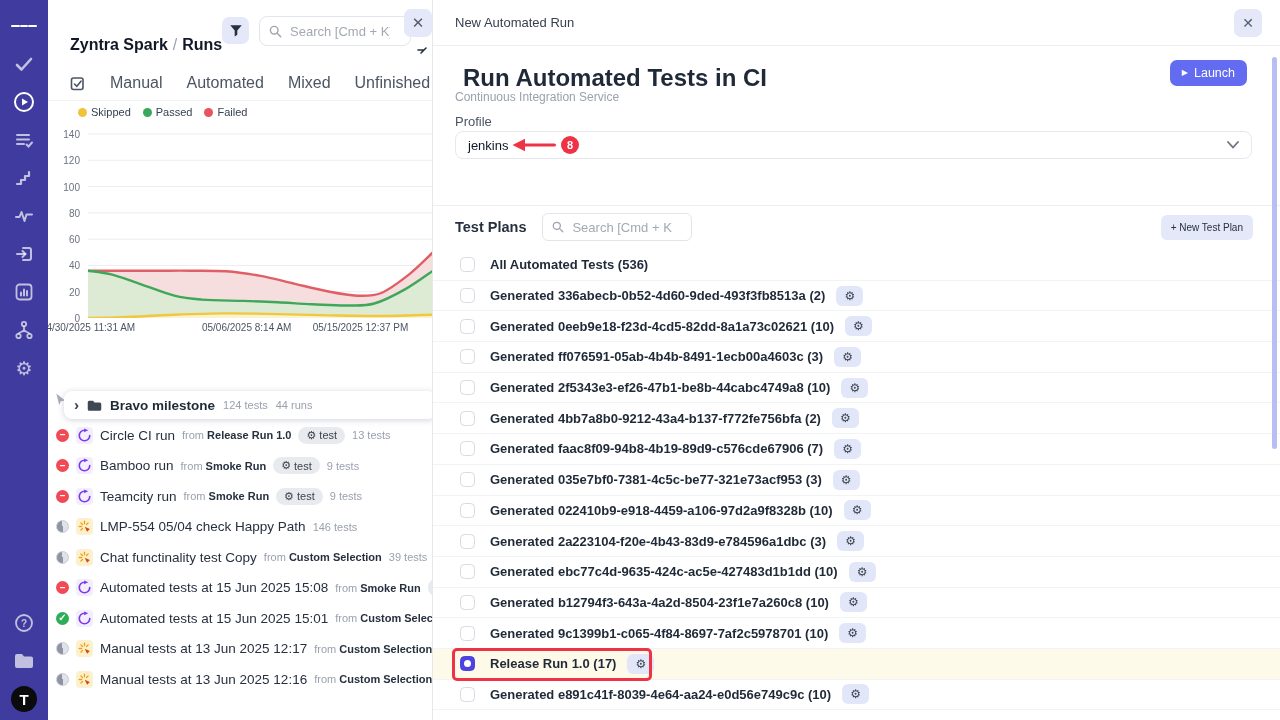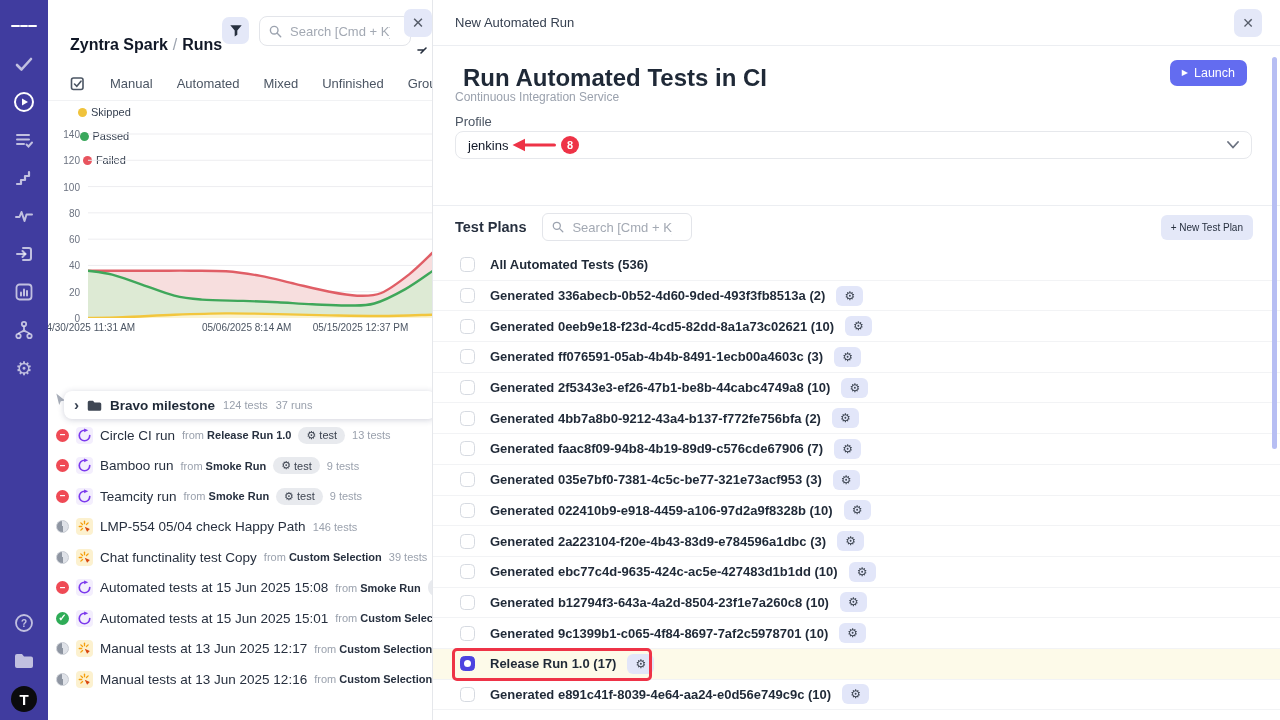--- a/index.html
+++ b/index.html
@@ -32,26 +32,26 @@
               border-radius:8px;color:#a3a9b3;font-size:13px;}
   .lp-search{left:211px;top:16px;width:150px;height:28px;}
   .search-box svg{margin:0 6px 0 9px;flex:0 0 auto;}
   .search-box input{border:none;outline:none;background:transparent;font-size:13px;color:#374151;width:100px;
                     font-family:"Liberation Sans",sans-serif;}
   .search-box input::placeholder{color:#a3a9b3;}
   .lp-close{right:0px;top:9px;width:28px;height:28px;font-size:15px;color:#555c69;}
   .lp-handle{position:absolute;right:3px;top:41px;}
 
   .lp-tabs{position:absolute;left:22px;top:70px;height:26px;display:flex;align-items:center;gap:24px;
-           font-size:13px;color:#4b5563;white-space:nowrap;}
+           font-size:16px;color:#4b5563;white-space:nowrap;}
   .lp-tabs .tab{cursor:pointer;}
   .tabs-divider{position:absolute;left:0;top:100px;width:100%;border-top:1px solid #f1f2f4;}
 
   
-  .legend{position:absolute;left:30px;top:106px;display:flex;gap:12px;align-items:center;font-size:11px;color:#374151;flex-direction:column;}
+  .legend{position:absolute;left:30px;top:106px;display:flex;gap:12px;align-items:center;font-size:11px;color:#374151;}
   .legend .li{display:flex;align-items:center;gap:4px;}
   .legend .dot{width:9px;height:9px;border-radius:50%;}
   .chart-wrap{position:absolute;left:0;top:128px;width:385px;height:190px;}
   .chart-wrap svg{position:absolute;left:40px;top:0;}
   .ylab{position:absolute;width:26px;text-align:right;font-size:10px;color:#6b7280;}
   .x-axis{position:absolute;left:40px;top:322px;width:345px;height:16px;font-size:10px;color:#4b5563;}
   .x-axis .xt{position:absolute;transform:translateX(-50%);white-space:nowrap;}
 
   
   .milestone-row{position:absolute;left:0;top:390px;width:100%;height:30px;}
@@ -303,21 +303,21 @@
             <path d="M2.5 1.5 L11.8 9.2 L7.3 9.9 L5.6 14 Z" fill="#a7adb8"></path>
           </svg>
       </span>
       <div class="milestone-pill">
         <span class="chev">›</span>
         <svg width="15" height="13" viewBox="0 0 20 16">
             <path d="M1 3.5 a2 2 0 0 1 2-2 h5 l2 2.5 h7 a2 2 0 0 1 2 2 V13 a2 2 0 0 1 -2 2 H3 a2 2 0 0 1 -2 -2 Z" fill="#3f4754"></path>
           </svg>
         <span class="mname">Bravo milestone</span>
         <span class="mcount">124 tests</span>
-        <span class="mcount">37 runs</span>
+        <span class="mcount">44 runs</span>
       </div>
     </div>
 
     <div class="runs" id="runs-list">
         <div class="run-row">
           <span class="st failed">–</span>
           <span class="ticon auto">
             <svg width="15" height="15" viewBox="0 0 20 20">
               <path d="M17 10 A7 7 0 1 1 10 3" fill="none" stroke="#7c3aed" stroke-width="2.2" stroke-linecap="round"></path>
               <path d="M9.5 0.5 L15 3 L9.5 5.8 Z" fill="#7c3aed"></path>

